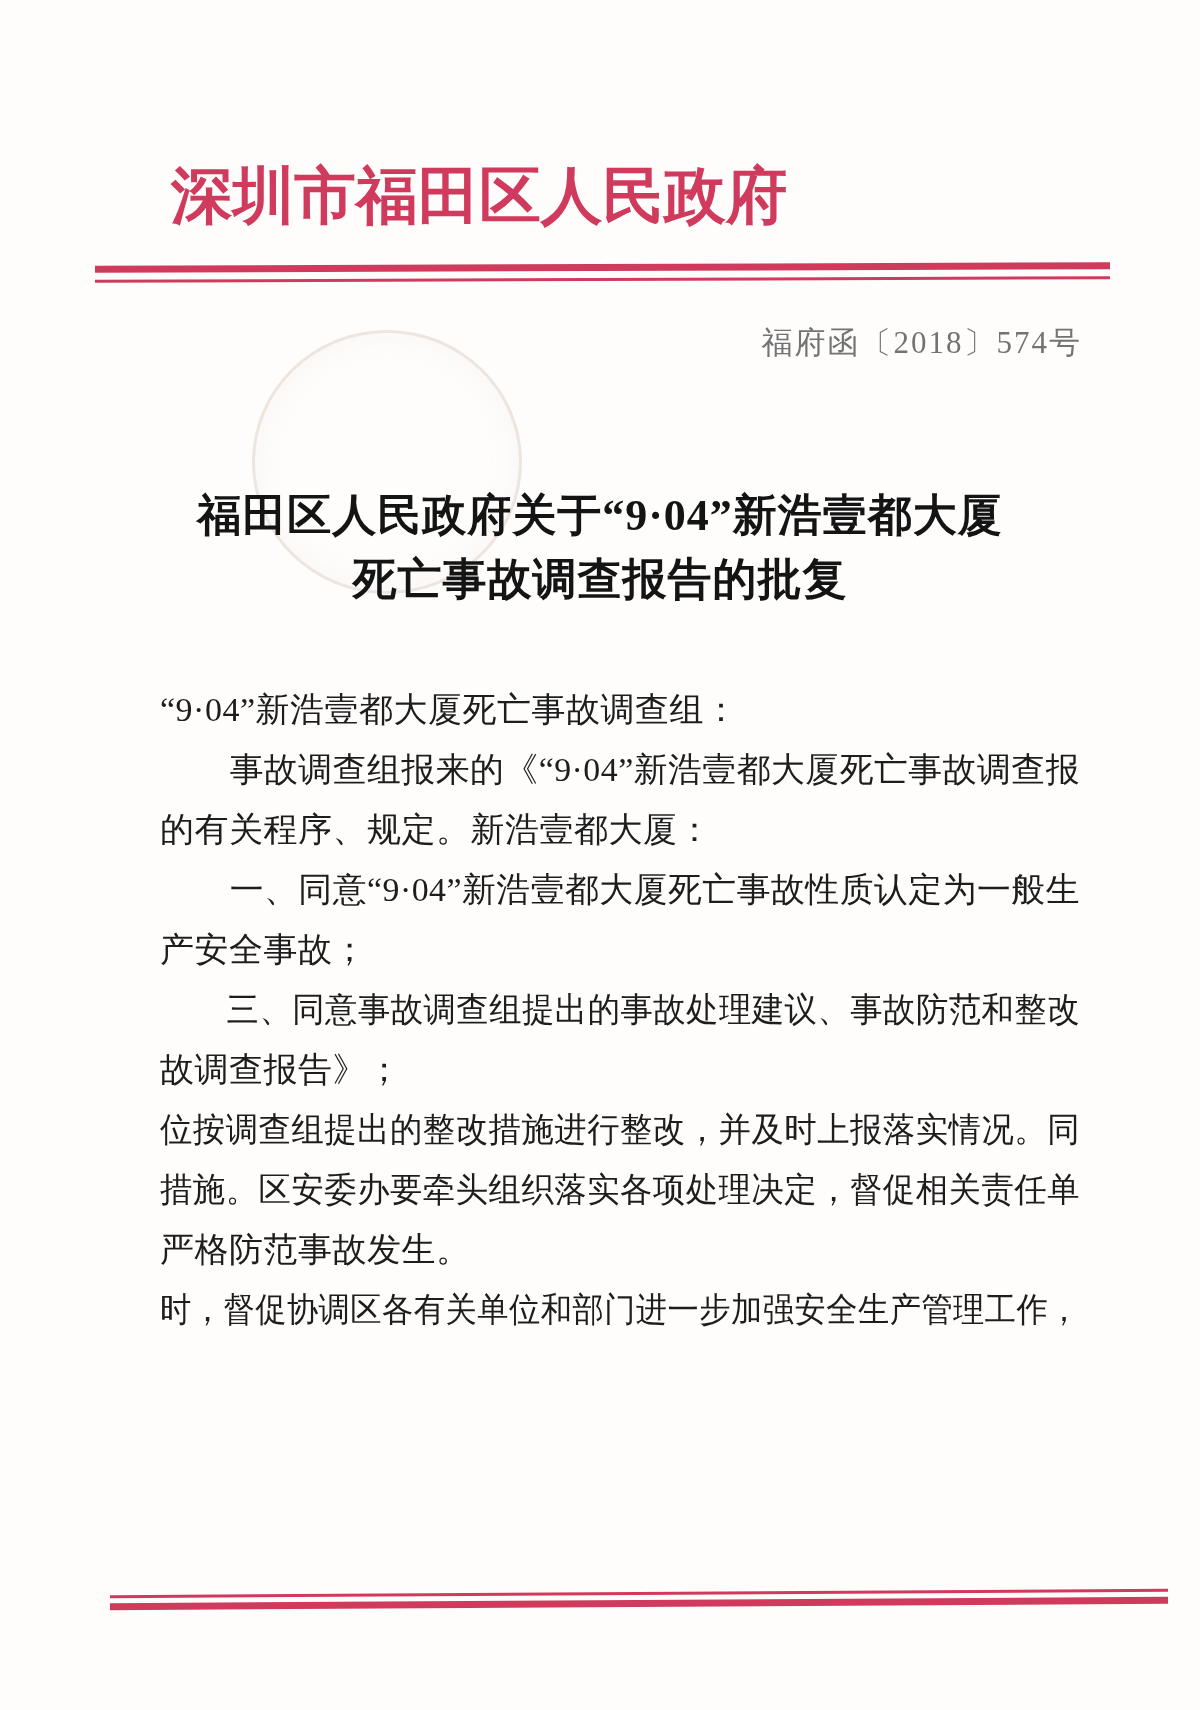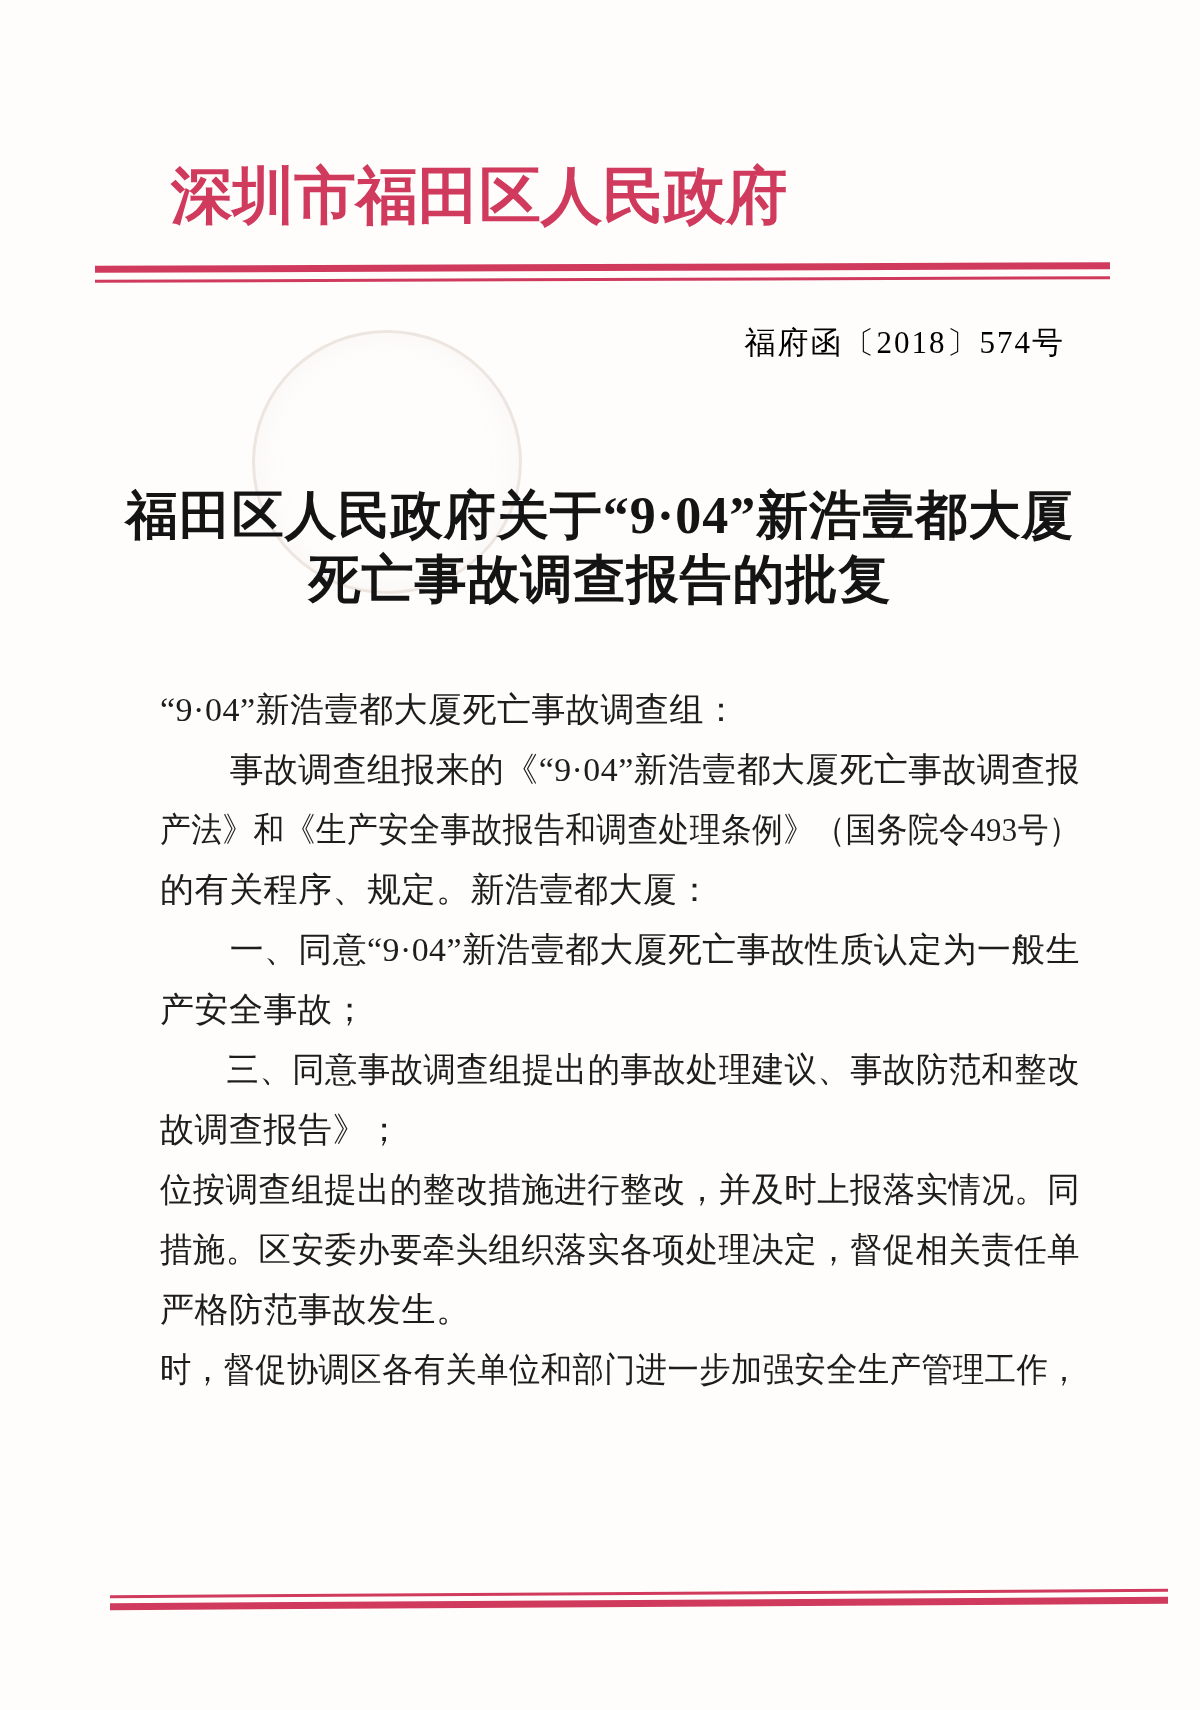--- a/index.html
+++ b/index.html
@@ -29,24 +29,24 @@
   .agency > span { display: inline-block; transform-origin: 0 50%; white-space: nowrap; }
   .rule { position: absolute; background: var(--accent, #d03a5c); }
   .rule-head-thick { top: 264px; left: 95px;  width: 1015px; height: 7px; transform: rotate(-0.2deg); }
   .rule-head-thin  { top: 278px; left: 95px;  width: 1015px; height: 3px; transform: rotate(-0.2deg); }
   .rule-foot-thin  { top: 1592px; left: 110px; width: 1058px; height: 3px; transform: rotate(-0.35deg); }
   .rule-foot-thick { top: 1600px; left: 110px; width: 1058px; height: 7px; transform: rotate(-0.35deg); }
 
   .docnum {
     position: absolute;
     top: 322px;
-    right: 135px;
+    right: 118px;
     font-size: 31px;
     letter-spacing: 2px;
-    color: #000000;
+    color: #737373;
     white-space: nowrap;
   }
 
   
   .stamp {
     position: absolute;
     top: 330px;
     left: 252px;
     width: 264px;
     height: 258px;
@@ -54,21 +54,21 @@
     border: 3px solid rgba(198, 174, 158, 0.30);
     box-shadow: inset 0 0 30px rgba(210, 190, 175, 0.12);
   }
 
   .doc-title {
     position: absolute;
     top: 484px;
     left: 30px;
     width: 1140px;
     text-align: center;
-    font-size: 52px;
+    font-size: 44px;
     font-weight: bold;
     line-height: 64px;
     letter-spacing: 1px;
     color: #141414;
   }
 
   .body-text {
     position: absolute;
     top: 680px;
     left: 160px;
@@ -97,21 +97,20 @@
   <div class="stamp"></div>
 
   <div class="doc-title">
     <div>福田区人民政府关于“9·04”新浩壹都大厦</div>
     <div>死亡事故调查报告的批复</div>
   </div>
 
   <div class="body-text" id="body-text">
       <div class="line"><span>“9·04”新浩壹都大厦死亡事故调查组：</span></div>
       <div class="line indent fill"><span style="transform: scaleX(0.995116);">事故调查组报来的《“9·04”新浩壹都大厦死亡事故调查报</span></div>
-      <div class="line fill"><span style="transform: scaleX(0.903289);">产法》和《生产安全事故报告和调查处理条例》（国务院令493号）</span></div>
       <div class="line"><span>的有关程序、规定。新浩壹都大厦：</span></div>
       <div class="line indent fill"><span style="transform: scaleX(0.995116);">一、同意“9·04”新浩壹都大厦死亡事故性质认定为一般生</span></div>
       <div class="line"><span>产安全事故；</span></div>
       <div class="line indent fill"><span style="transform: scaleX(0.951396);">三、同意事故调查组提出的事故处理建议、事故防范和整改</span></div>
       <div class="line"><span>故调查报告》；</span></div>
       <div class="line fill"><span style="transform: scaleX(0.952381);">位按调查组提出的整改措施进行整改，并及时上报落实情况。同</span></div>
       <div class="line fill"><span style="transform: scaleX(0.952381);">措施。区安委办要牵头组织落实各项处理决定，督促相关责任单</span></div>
       <div class="line"><span>严格防范事故发生。</span></div>
       <div class="line fill"><span style="transform: scaleX(0.91954);">时，督促协调区各有关单位和部门进一步加强安全生产管理工作，</span></div>
     </div>

